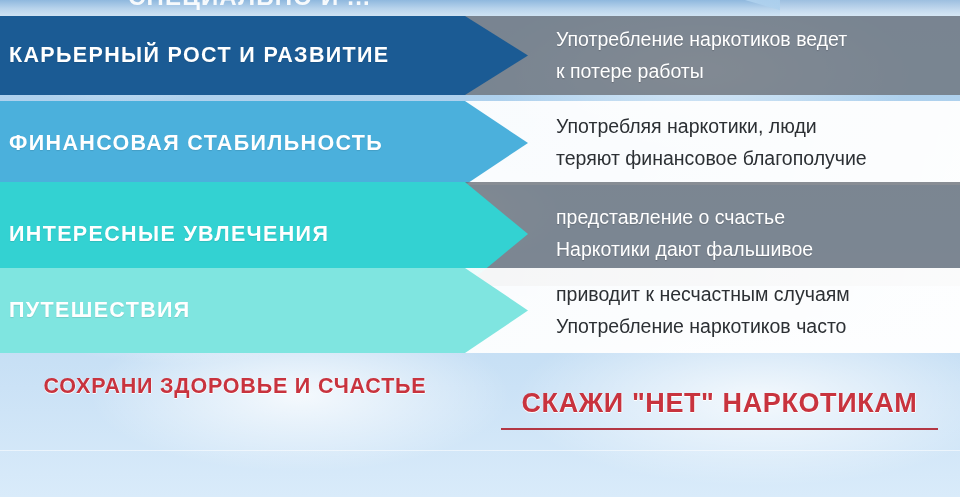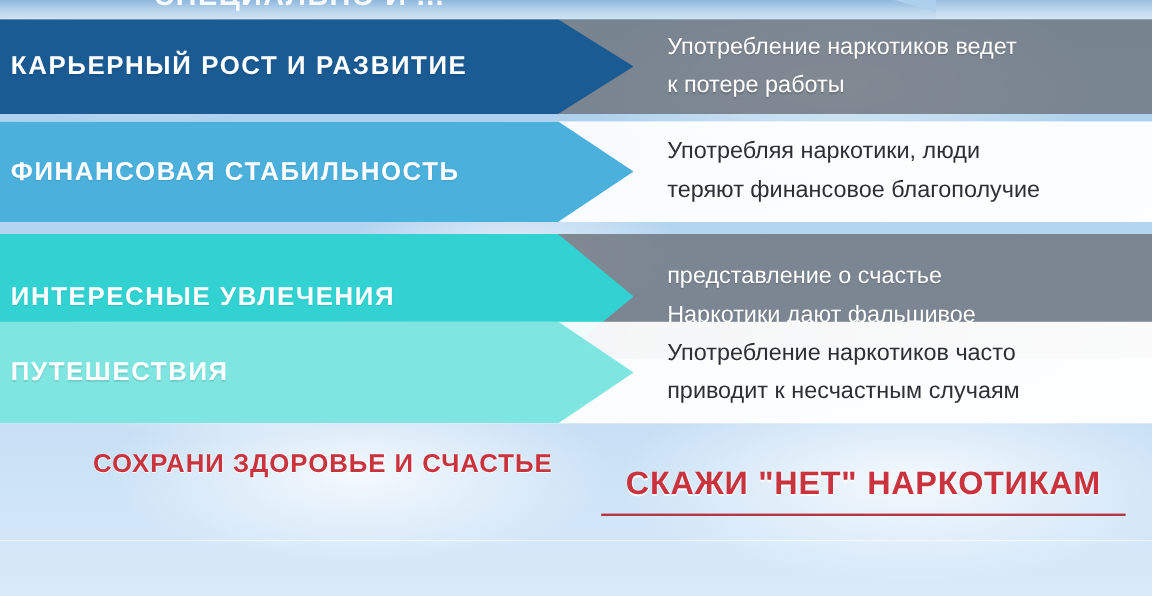--- a/index.html
+++ b/index.html
@@ -90,21 +90,20 @@
   }
   .slogan-left {
     position:absolute; left:0; top:6px; width:470px;
     text-align:center;
     color:#c8333e;
     font-weight:bold;
     font-size:21.5px;
     line-height:1.45;
     letter-spacing:.8px;
     text-shadow:0 1px 0 rgba(255,255,255,.9), 1px 0 0 rgba(255,255,255,.6);
-    margin-left:34px;
   }
   .slogan-right {
     position:absolute; left:492px; top:23px; width:455px;
     text-align:center;
   }
   .slogan-right .sr-text {
     display:block;
     color:#c8333e;
     font-weight:bold;
     font-size:27px;
@@ -162,37 +161,37 @@
   <div class="row band-gray" style="top:16px;height:79px;">
     <div class="arrow" style="background:#1b5b94;">
       <span class="arrow-label">КАРЬЕРНЫЙ РОСТ И РАЗВИТИЕ</span>
     </div>
     <div class="desc desc-on-gray">
       <span class="desc-line">Употребление наркотиков ведет</span>
       <span class="desc-line">к потере работы</span>
     </div>
   </div>
 
-  <div class="row band-gray" style="top:195px;height:104px;">
+  <div class="row band-gray" style="top:182px;height:104px;">
     <div class="arrow" style="background:#33d2d2;">
       <span class="arrow-label">ИНТЕРЕСНЫЕ УВЛЕЧЕНИЯ</span>
     </div>
     <div class="desc desc-on-gray">
       <span class="desc-line">представление о счастье</span>
       <span class="desc-line">Наркотики дают фальшивое</span>
     </div>
   </div>
 
   <div class="row band-light" style="top:268px;height:85px;">
     <div class="arrow" style="background:#7fe5e0;">
       <span class="arrow-label">ПУТЕШЕСТВИЯ</span>
     </div>
     <div class="desc desc-on-light">
+      <span class="desc-line">приводит к несчастным случаям</span>
       <span class="desc-line">Употребление наркотиков часто</span>
-      <span class="desc-line">приводит к несчастным случаям</span>
     </div>
   </div>
 
   <div class="bottom">
     <div class="bottom-rule"></div>
 
     <div class="slogan-left">
       <span>СОХРАНИ ЗДОРОВЬЕ И СЧАСТЬЕ</span><br>
     </div>
 

